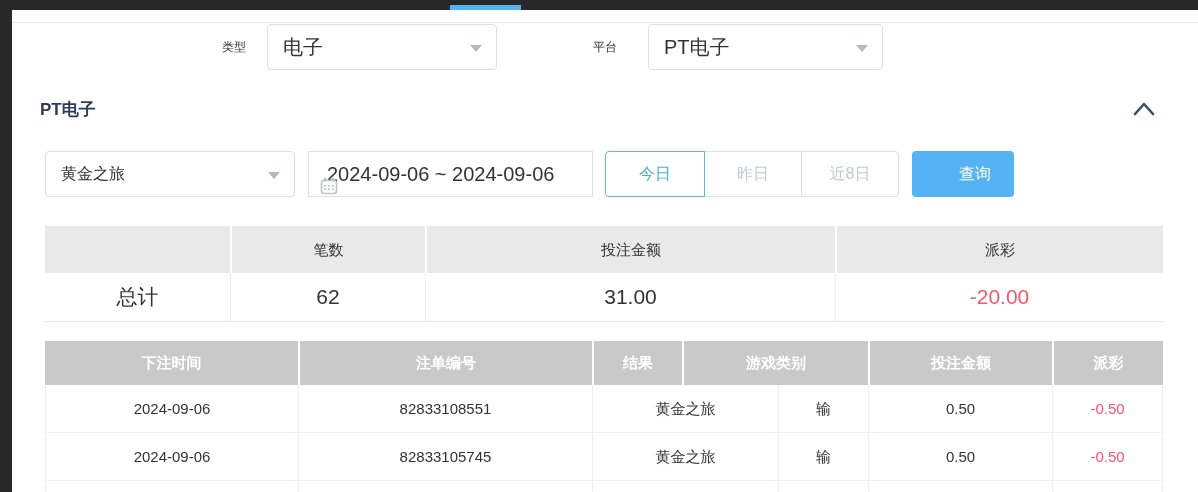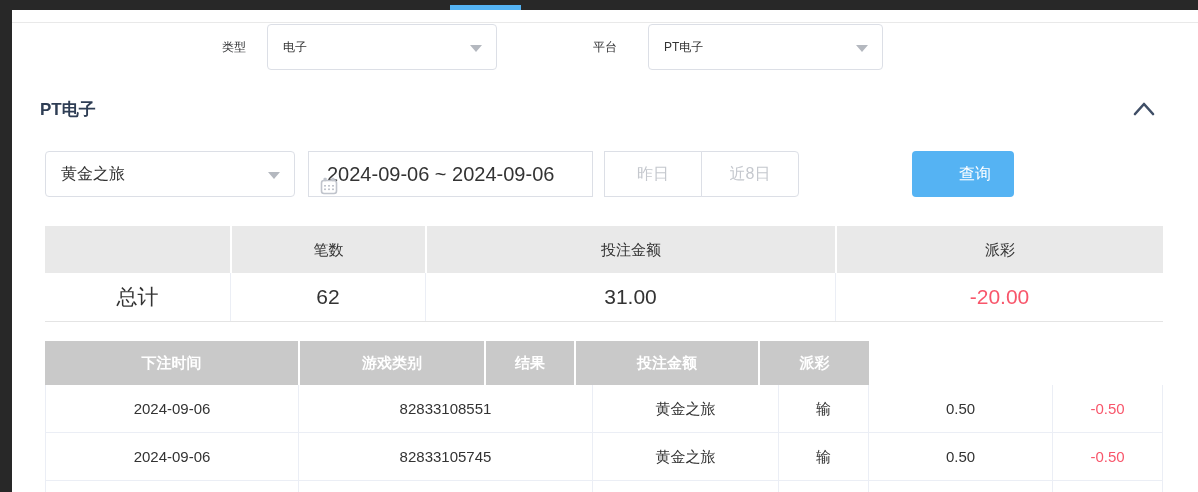--- a/index.html
+++ b/index.html
@@ -7,21 +7,21 @@
     font-family:"Liberation Sans","DejaVu Sans",sans-serif; color:#333; }
   .stage { position:relative; width:1198px; height:492px; background:#fff; }
 
   .topbar { position:absolute; left:0; top:0; width:1198px; height:10px; background:#282828; }
   .tab-indicator { position:absolute; left:450px; top:5px; width:71px; height:5px; background:#55b3f3; }
   .left-strip { position:absolute; left:0; top:0; width:12px; height:492px; background:#282828; }
   .top-divider { position:absolute; left:12px; top:22px; width:1186px; height:1px; background:#e9e9e9; }
 
   .flabel { position:absolute; top:24px; height:46px; line-height:46px; font-size:12px; color:#303133; }
   .select { position:absolute; top:24px; height:46px; border:1px solid #dcdfe6; border-radius:4px;
-    background:#fff; font-size:12px; line-height:44px; padding-left:15px; cursor:pointer; }
+    background:#fff; font-size:20px; line-height:44px; padding-left:15px; cursor:pointer; }
   .caret { position:absolute; right:14px; top:20px; width:0; height:0;
     border-left:6px solid transparent; border-right:6px solid transparent; border-top:7px solid #b4b8bf; }
 
   .panel-title { position:absolute; left:40px; top:98px; font-size:17px; font-weight:bold; color:#2e3d54; }
   .chevron-up { position:absolute; left:1132px; top:100px; width:24px; height:18px; cursor:pointer; }
 
   .row2-select { position:absolute; left:45px; top:151px; width:250px; height:46px; border:1px solid #dcdfe6;
     border-radius:4px; font-size:16px; line-height:44px; padding-left:15px; background:#fff; cursor:pointer; }
   .datebox { position:absolute; left:308px; top:151px; width:285px; height:46px; border:1px solid #dcdfe6;
     border-radius:0; background:#fff; font-size:20px; line-height:44px; padding-left:18px; color:#333; cursor:pointer; }
@@ -108,20 +108,21 @@
           <rect x="4" y="11.5" width="2" height="1.6"></rect>
             <rect x="8" y="11.5" width="2" height="1.6"></rect>
             <rect x="12" y="11.5" width="2" height="1.6"></rect>
         </g>
       </svg>
     </span>
     <span>2024-09-06 ~ 2024-09-06</span>
   </div>
 
   <div class="btn-group">
+    <div class="qbtn b0 active">今日</div>
     <div class="qbtn b1">昨日</div>
     <div class="qbtn b2">近8日</div>
   </div>
 
   <div class="search-btn">查询</div>
 
   <div class="sum-table">
     <div class="sum-head">
       <div class="hc c1"></div>
       <div class="hc c2">笔数</div>
@@ -132,22 +133,23 @@
       <div class="bc c1">总计</div>
       <div class="bc c2">62</div>
       <div class="bc c3">31.00</div>
       <div class="bc c4 neg">-20.00</div>
     </div>
   </div>
 
   <div class="det-table">
     <div class="det-head">
       <div class="hc d1">下注时间</div>
+      <div class="hc d2">注单编号</div>
+      <div class="hc d4">结果</div>
       <div class="hc d3">游戏类别</div>
-      <div class="hc d4">结果</div>
       <div class="hc d5">投注金额</div>
       <div class="hc d6">派彩</div>
     </div>
 
     <div class="det-row">
       <div class="dc d1">2024-09-06</div>
       <div class="dc d2">82833108551</div>
       <div class="dc d3">黄金之旅</div>
       <div class="dc d4">输</div>
       <div class="dc d5">0.50</div>

